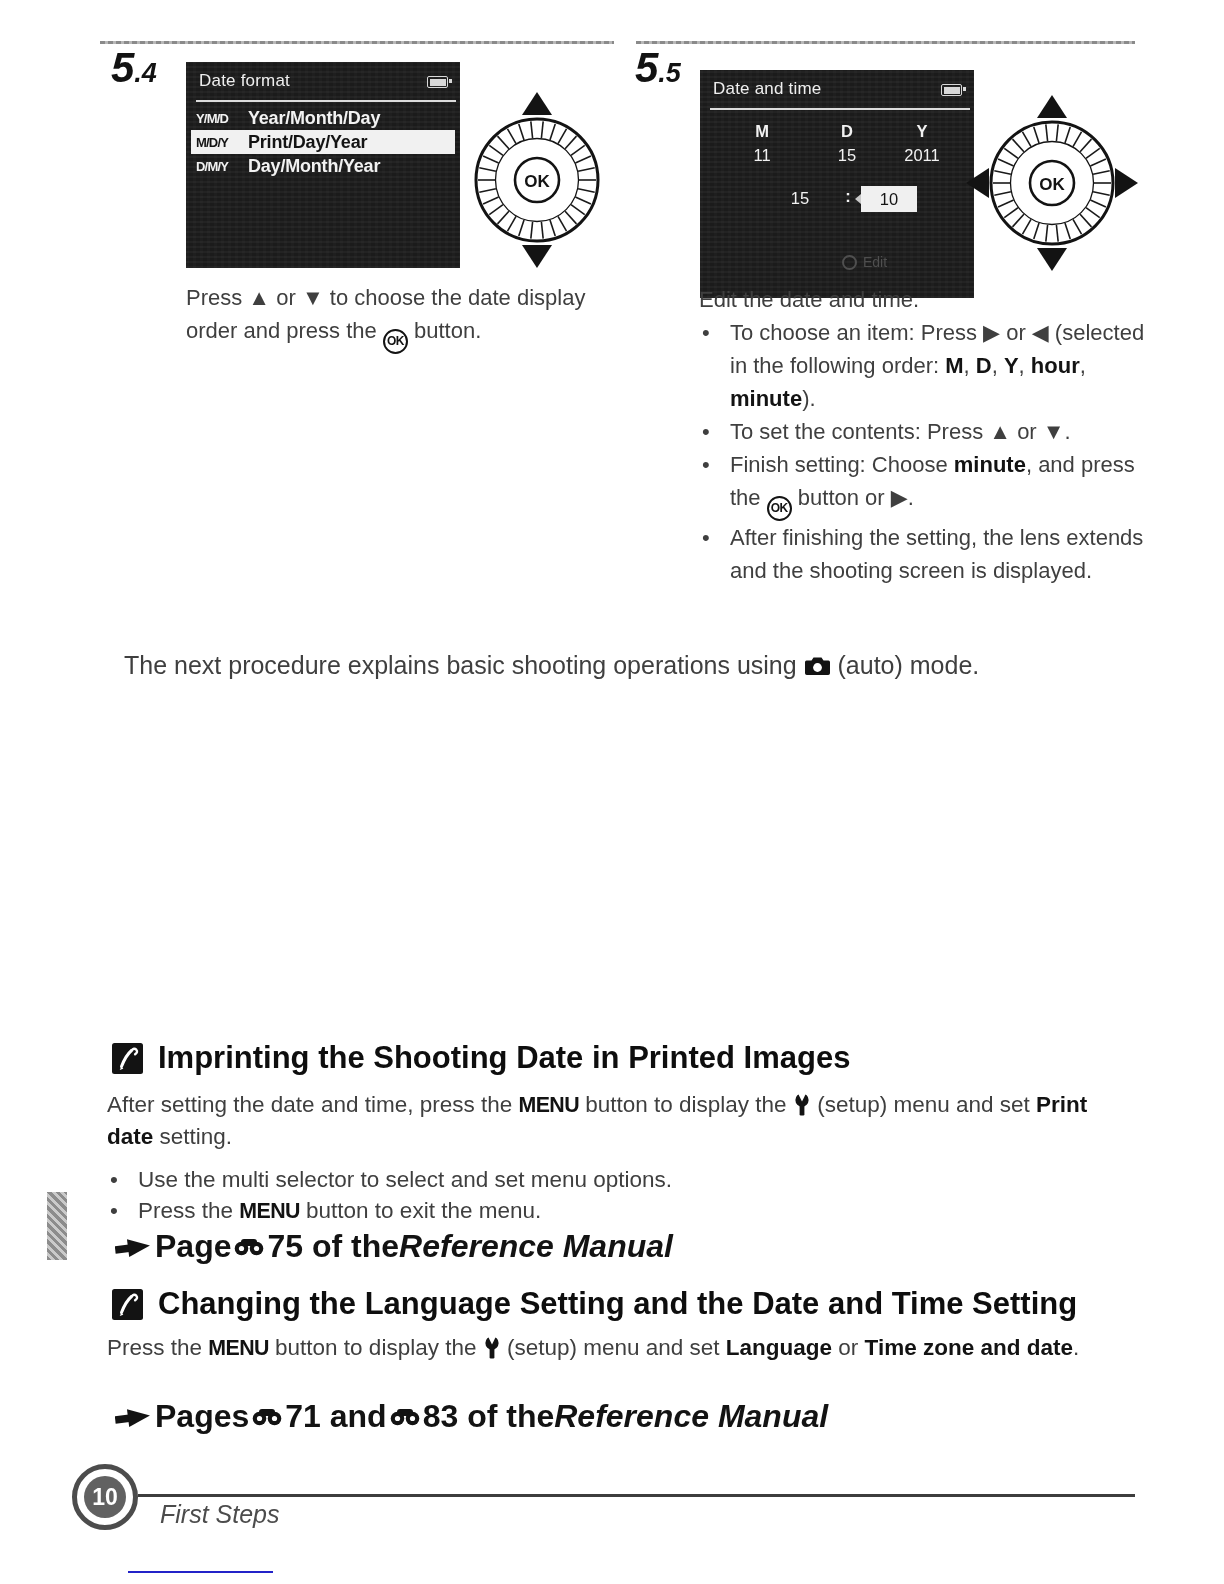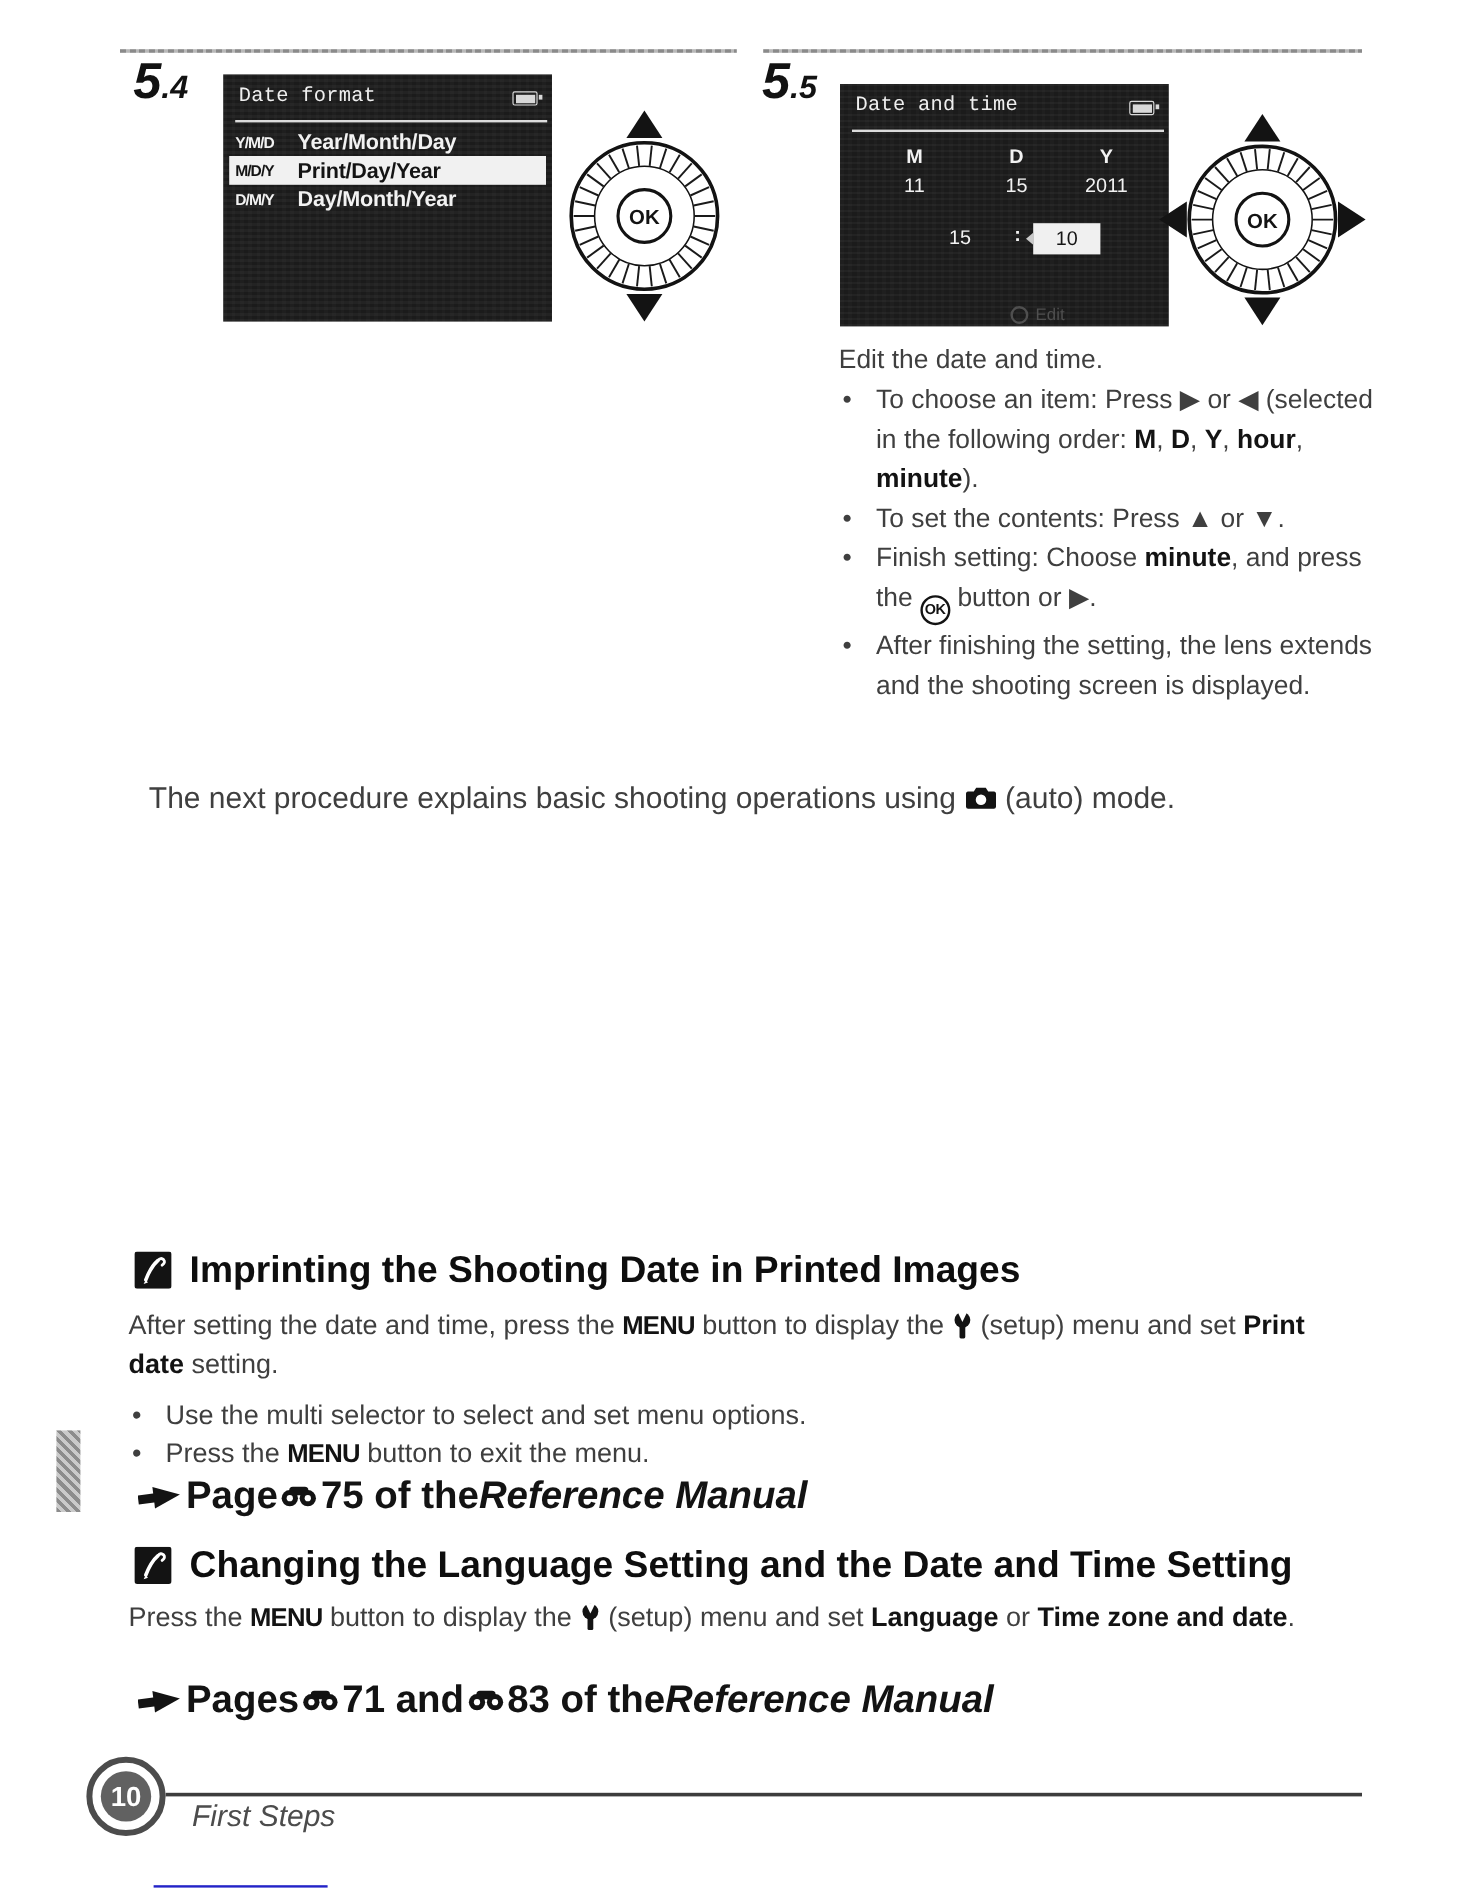--- a/index.html
+++ b/index.html
@@ -6,21 +6,21 @@
   body{width:1224px;height:1584px;position:relative;font-family:"Liberation Sans",sans-serif;color:#3f3f3f;}
   .abs{position:absolute;}
   
   .toprule{height:3px;background:repeating-linear-gradient(90deg,#8a8a8a 0 5px,#b8b8b8 5px 8px);}
   
   .stepnum{font-weight:bold;font-style:italic;color:#121212;white-space:nowrap;}
   .stepnum .big{font-size:42px;}
   .stepnum .small{font-size:27px;}
   
   .lcd{background-color:#1b1b1b;background-image:repeating-linear-gradient(0deg,rgba(255,255,255,.035) 0 2px,transparent 2px 5px),repeating-linear-gradient(90deg,rgba(255,255,255,.02) 0 3px,transparent 3px 7px);color:#f2f2f2;overflow:hidden;}
-  .lcd-title{position:absolute;left:13px;top:9px;font-size:17px;color:#efefef;letter-spacing:.2px;font-family:Liberation Mono, monospace;}
+  .lcd-title{position:absolute;left:13px;top:9px;font-size:17px;color:#efefef;letter-spacing:.2px;}
   .lcd-sep{position:absolute;left:10px;right:4px;top:38px;height:2px;background:#dcdcdc;}
   .battery{position:absolute;right:12px;top:14px;width:19px;height:10px;border:1.5px solid #d8d8d8;border-radius:2px;}
   .battery::before{content:"";position:absolute;inset:1.5px;background:#d8d8d8;}
   .battery::after{content:"";position:absolute;right:-5px;top:2px;width:3px;height:4px;background:#d8d8d8;}
   .fmt-row{position:absolute;left:5px;right:5px;height:24px;display:flex;align-items:center;font-weight:bold;}
   .fmt-row .fmt-code{width:47px;margin-left:5px;font-size:13px;letter-spacing:-.8px;}
   .fmt-row .fmt-label{font-size:18px;margin-left:5px;letter-spacing:-.2px;}
   .fmt-row.selected{background:#f1f1f1;color:#141414;}
   .dt-cell{position:absolute;transform:translateX(-50%);font-size:16.5px;white-space:nowrap;}
   .dt-cell.lab{font-weight:bold;}
@@ -121,26 +121,27 @@
         <line x1="102.10348546707203" y1="60.78791732994942" x2="113.47870577517261" y2="48.15445529683372" stroke="#1a1a1a" stroke-width="1.6"></line>
         <line x1="107.97871376374779" y1="67.31301940371611" x2="121.7320026681219" y2="57.320670114744075" stroke="#1a1a1a" stroke-width="1.6"></line>
         <line x1="112.36890922098924" y1="74.9170609908164" x2="127.89918200091346" y2="68.00253805852779" stroke="#1a1a1a" stroke-width="1.6"></line>
         <line x1="115.08219923081984" y1="83.26770898565408" x2="131.71070844329452" y2="79.73321024175218" stroke="#1a1a1a" stroke-width="1.6"></line>
       </g>
     <circle cx="74" cy="92" r="41.5" fill="#ffffff" stroke="#131313" stroke-width="1.3"></circle>
     <circle cx="74" cy="92" r="22" fill="#ffffff" stroke="#131313" stroke-width="2.6"></circle>
     <text x="74" y="99" text-anchor="middle" font-family="Liberation Sans, sans-serif" font-size="17" font-weight="bold" fill="#131313">OK</text>
   </svg>
 
+  <div class="abs cap" style="left:186px;top:281px;width:410px;"><span>Press ▲ or ▼ to choose the date display order and press the </span><span class="okbtn">OK</span><span> button.</span></div>
 
   <div class="abs stepnum" style="left:635px;top:44px;">
     <span class="big">5</span><span class="small">.5</span>
   </div>
 
-  <div class="abs lcd" style="left:700px;top:70px;width:274px;height:202px;">
+  <div class="abs lcd" style="left:700px;top:70px;width:274px;height:228px;">
     <div class="lcd-title">Date and time</div>
     <span class="battery"></span>
     <div class="lcd-sep"></div>
     <span class="dt-cell lab" style="left:62px;top:52px;">M</span>
     <span class="dt-cell lab" style="left:147px;top:52px;">D</span>
     <span class="dt-cell lab" style="left:222px;top:52px;">Y</span>
     <span class="dt-cell" style="left:62px;top:76px;">11</span>
     <span class="dt-cell" style="left:147px;top:76px;">15</span>
     <span class="dt-cell" style="left:222px;top:76px;">2011</span>
     <span class="dt-cell" style="left:100px;top:119px;">15</span>

